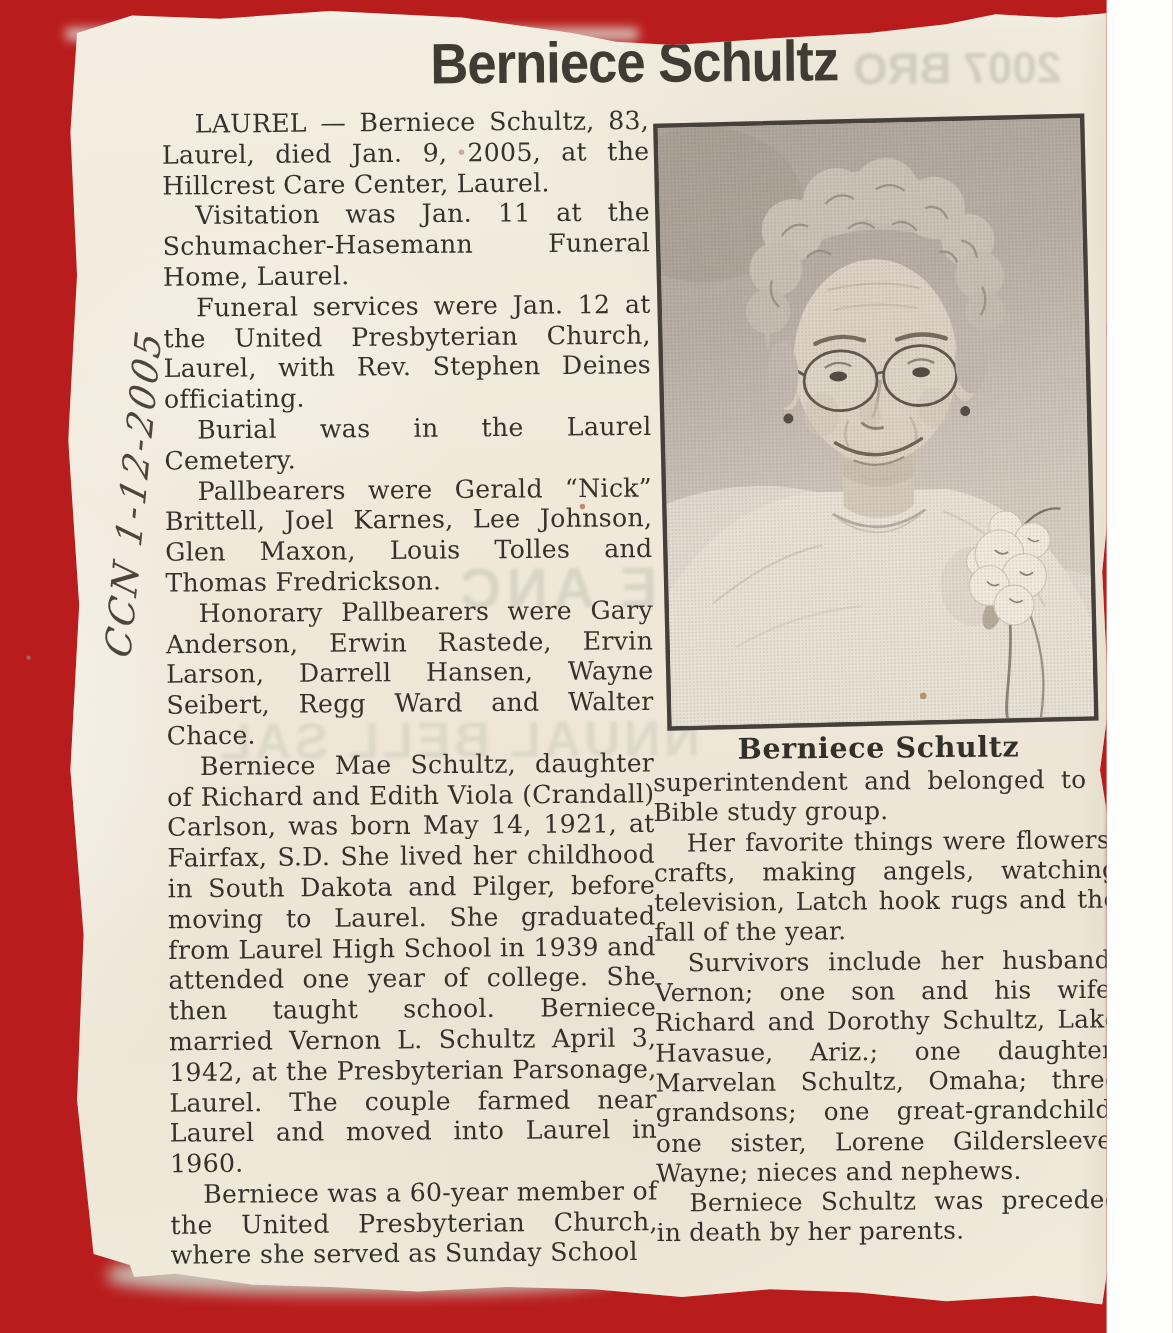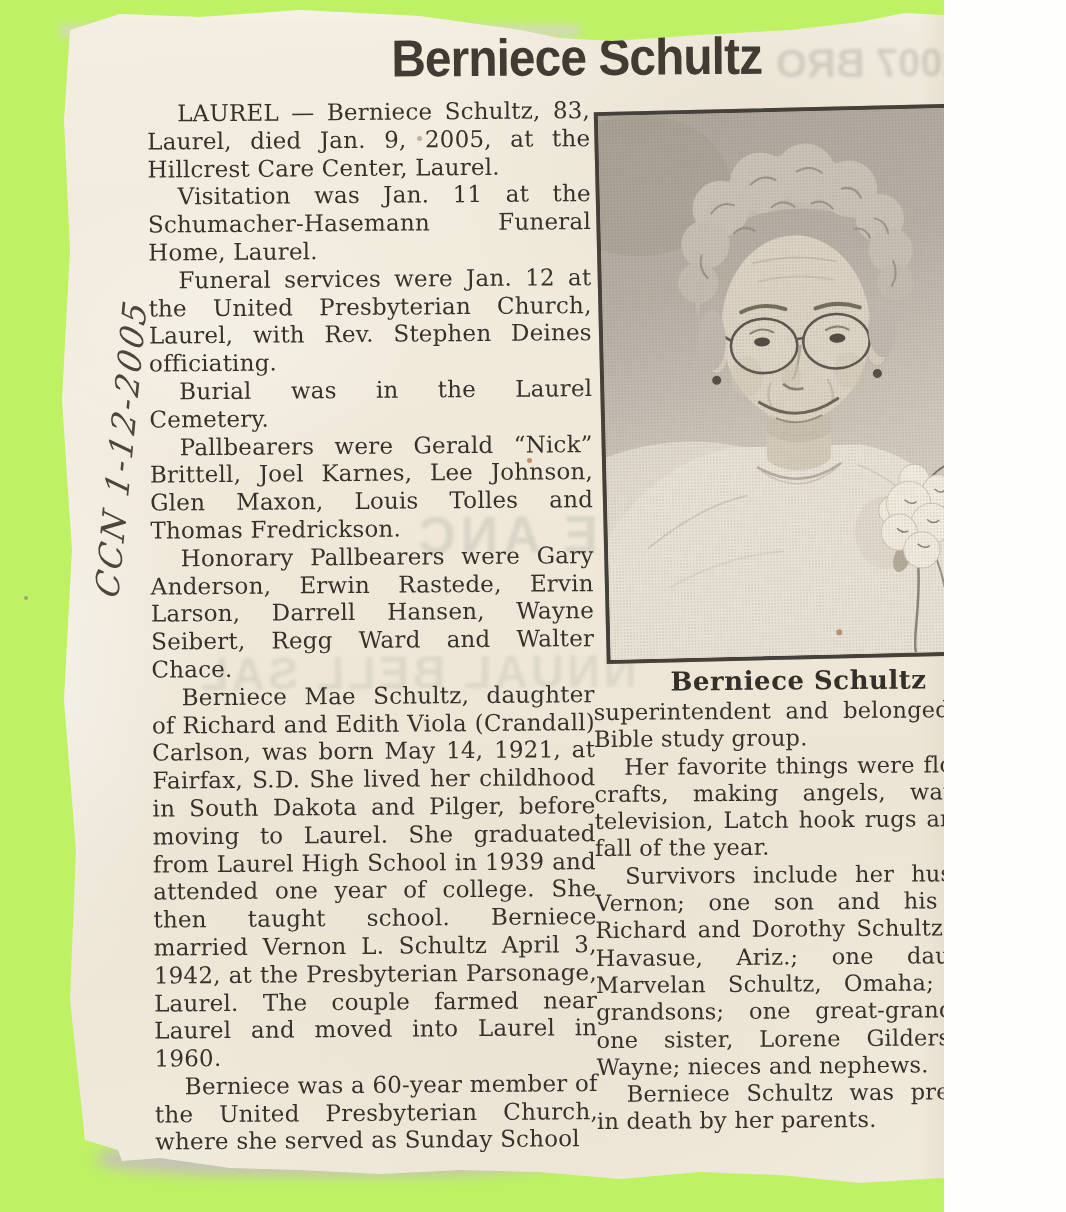--- a/index.html
+++ b/index.html
@@ -1,20 +1,19 @@
 <!DOCTYPE html>
 <html><head>
 <meta charset="utf-8">
 <style>
   html,body{margin:0;padding:0;background:#fefefc;}
   .stage{
-    position:relative;width:924px;height:1212px;overflow:hidden;
-    background:#bef264;
+    position:relative;width:1006px;height:1212px;overflow:hidden;
+    background:#b91c1c;
     font-family:"DejaVu Serif","Liberation Serif",serif;
-    padding-left:20px;
   }
   .scan-shadow{
     position:absolute;left:98px;top:1142px;width:460px;height:34px;
     background:#c6c1b6;filter:blur(7px);z-index:0;border-radius:40%;
   }
   .scan-shadow2{
     position:absolute;left:60px;top:26px;width:520px;height:10px;
     background:#d8d4ca;filter:blur(5px);z-index:0;
   }
   .clipping{

